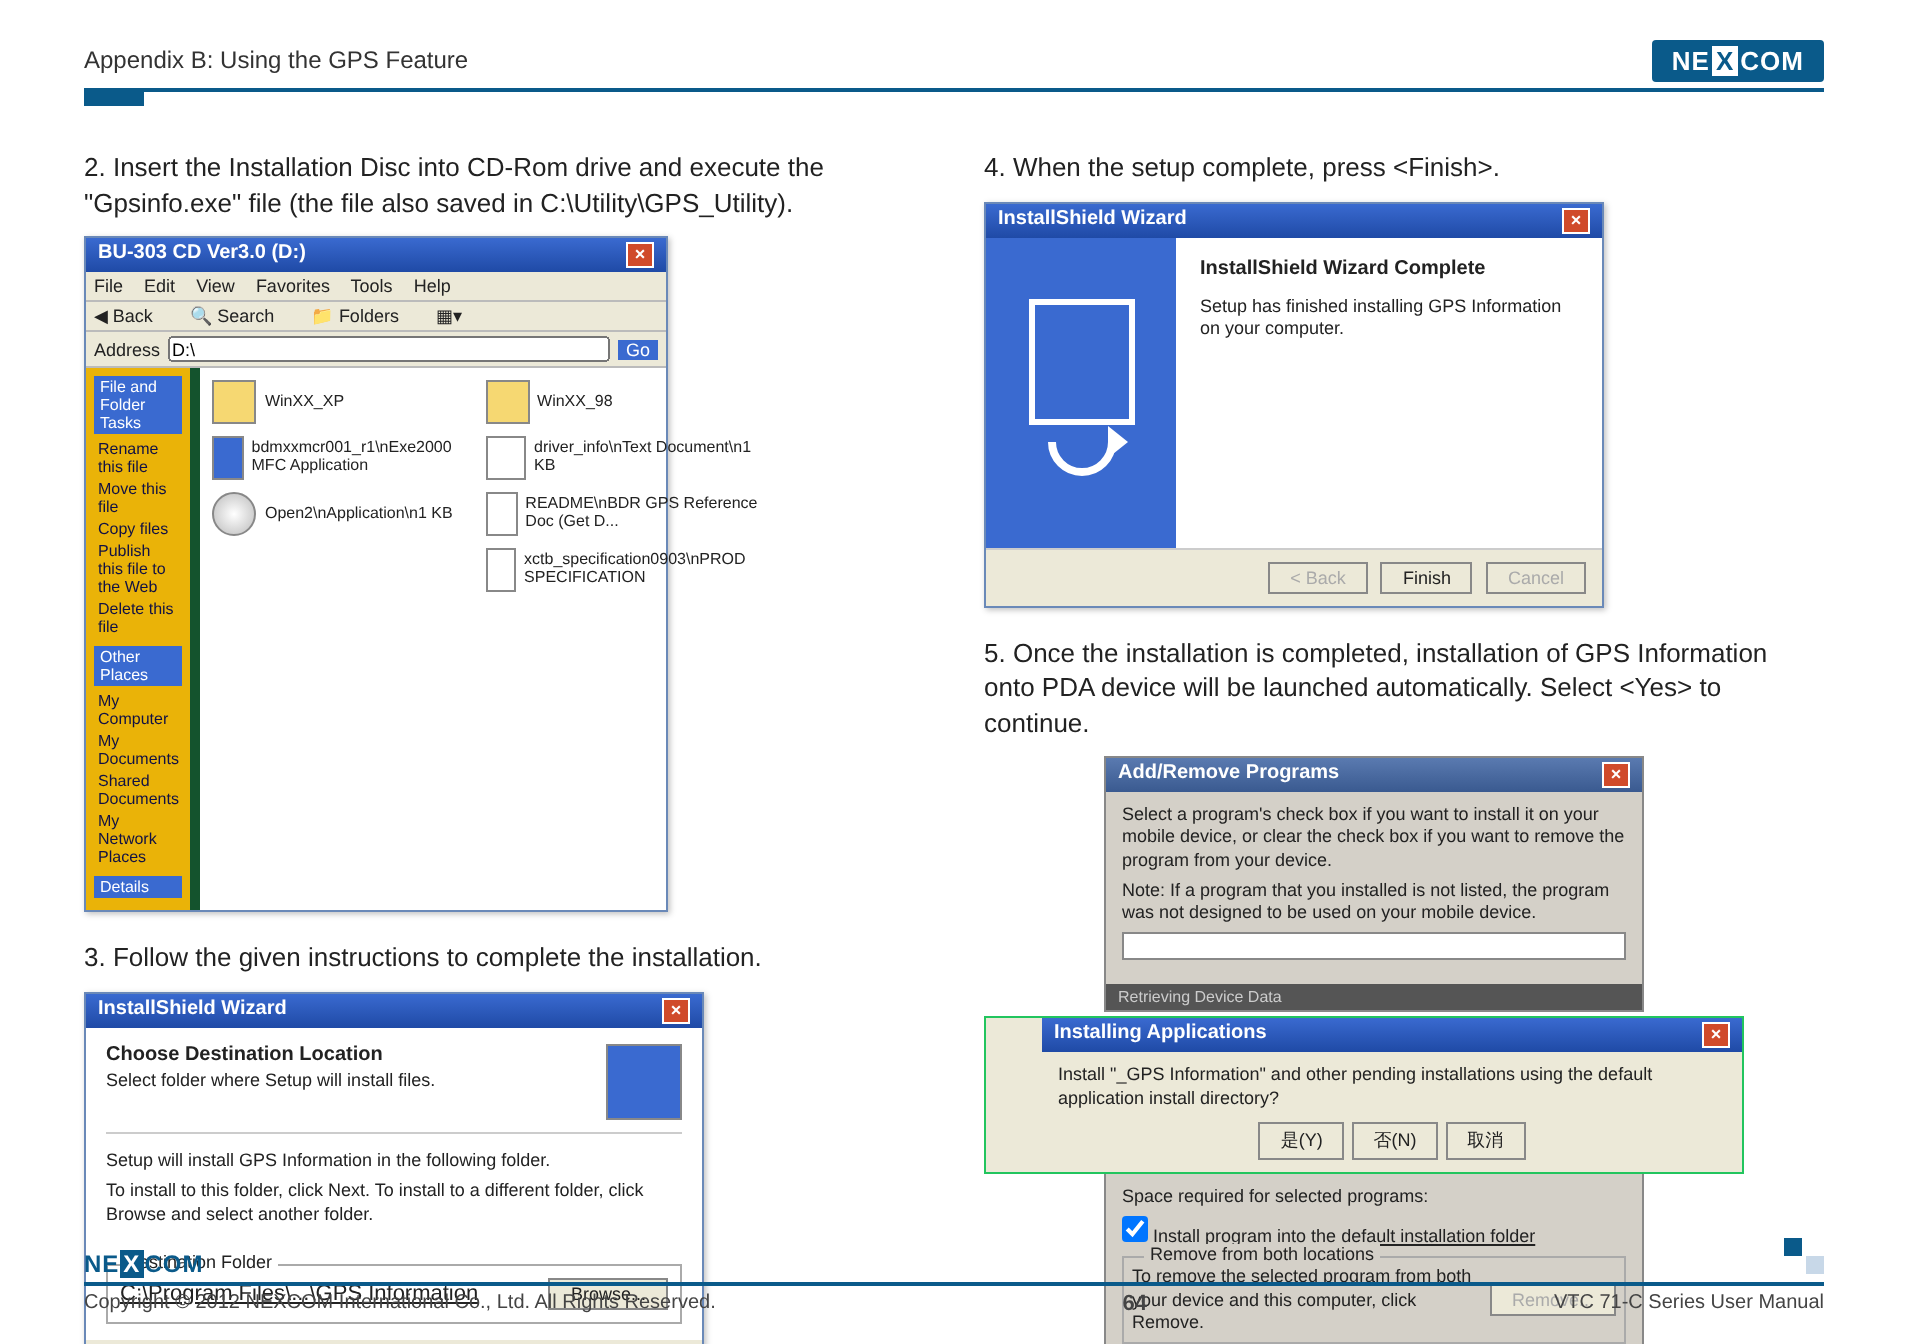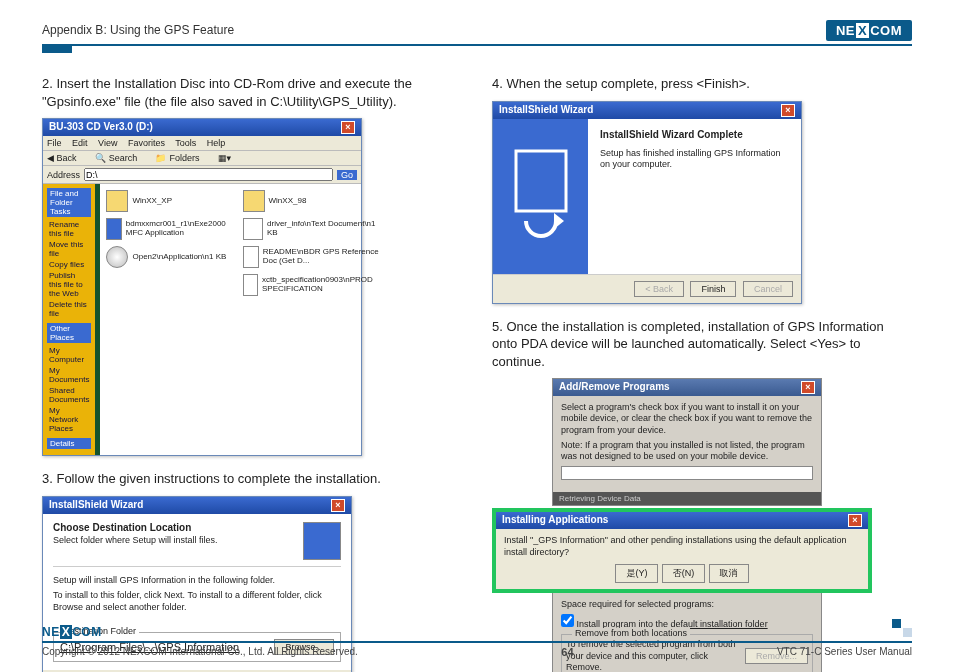--- a/index.html
+++ b/index.html
@@ -89,21 +89,21 @@
 .wiz4-left { width:95px; background:#3a6ad0; display:flex; align-items:center; justify-content:center; }
 .wiz4-left svg { width:70px; height:110px; }
 .wiz4-right { flex:1; padding:10px 12px; }
 .wiz4-right .h { font-weight:bold; font-size:10px; margin-bottom:8px; }
 .wiz4-right .t { font-size:9px; line-height:1.3; }
 .gray-win { border:1px solid #888; background:#d4d0c8; font-size:9px; }
 .gray-body { padding:6px 8px; }
 .gray-body .t { font-size:9px; line-height:1.25; margin-bottom:4px; }
 .listbox { border:1px solid #888; background:#fff; height:14px; margin:2px 0 6px 0; }
 .darkbar { background:#555; color:#ccc; padding:2px 6px; font-size:8px; }
-.popup { border:4px solid #22c55e; background:#ece9d8; position:relative; margin-top:2px; }
+.popup { border:1px solid #22c55e; background:#ece9d8; position:relative; margin-top:2px;padding-left:28px; }
 .ftr {
   position:absolute; bottom:14px; left:42px; right:42px;
 }
 .ftr-logo { color:#0a5a8a; font-weight:bold; font-size:12px; letter-spacing:0.5px; }
 .ftr-line { border:none; border-top:2px solid #0a5a8a; margin-top:2px; }
 .ftr-row { display:flex; justify-content:space-between; font-size:10px; color:#444; margin-top:3px; }
 .ftr-pg { font-weight:bold; font-size:11px; }
 .ftr-deco { position:absolute; right:0; top:-6px; width:20px; height:18px; }
 .ftr-deco .a { position:absolute; width:9px; height:9px; background:#0a5a8a; }
 .ftr-deco .b { position:absolute; width:9px; height:9px; background:#c8d8e8; right:0; bottom:0; }
@@ -118,21 +118,21 @@
   </div>
   <hr class="hr1">
   <div class="hr1-bar"></div>
 
   <div class="cols">
 
     <div class="col">
 
       <div class="step">
         <div class="step-text">2. Insert the Installation Disc into CD-Rom drive and execute the "Gpsinfo.exe" file (the file also saved in C:\Utility\GPS_Utility).</div>
-        <div class="win" style="width:320px;">
+        <div class="win" style="width:292px;">
           <div class="titlebar">
             <span>BU-303 CD Ver3.0 (D:)</span>
             <span class="x-btn">×</span>
           </div>
           <div class="toolbar">
             <span>File</span>
             <span>Edit</span>
             <span>View</span>
             <span>Favorites</span>
             <span>Tools</span>

